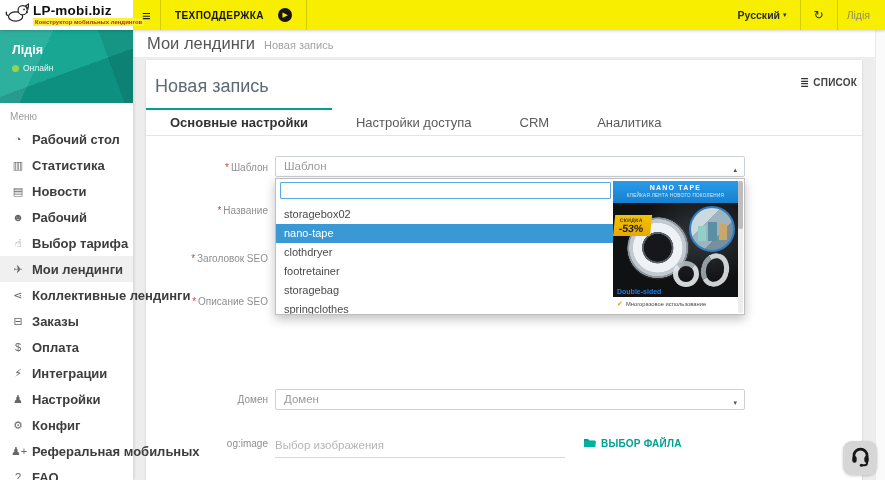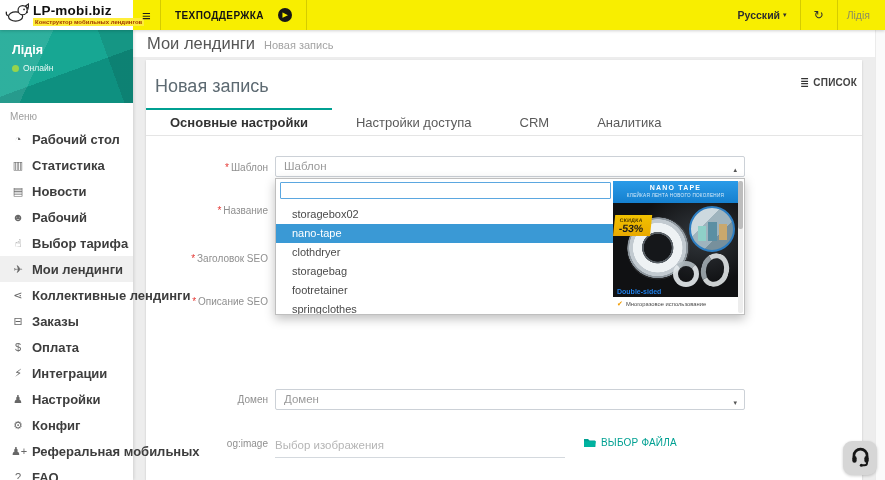--- a/index.html
+++ b/index.html
@@ -55,27 +55,27 @@
 .tab{padding:0 24px;display:flex;align-items:center;font-size:13px;color:#5a5a5a;border-top:2px solid transparent;cursor:pointer}
 .tab.active{border-top-color:#00a092;font-weight:bold;color:#333}
 
 
 .flabel{position:absolute;left:0;width:122px;text-align:right;font-size:10px;color:#8f8f8f}
 .req{color:#e53935;margin-right:2px}
 .selbox{position:absolute;left:129px;width:470px;height:21px;border:1px solid #ccd1d7;border-radius:2px;background:#fff;font-size:11.5px;color:#999;line-height:19px;padding-left:8px;cursor:pointer}
 .selbox .caret{position:absolute;right:7px;top:3px;font-size:7px;color:#555}
 .og-input{position:absolute;left:129px;top:372px;width:290px;height:26px;border:none;border-bottom:1px solid #d4d9de;font-size:11.5px;color:#333;background:transparent;outline:none}
 .og-input::placeholder{color:#b5b5b5}
-.file-btn{position:absolute;left:437px;top:377px;display:flex;gap:5px;font-size:10px;font-weight:normal;color:#00a092;letter-spacing:.2px;cursor:pointer}
+.file-btn{position:absolute;left:437px;top:377px;display:flex;align-items:center;gap:5px;font-size:10px;font-weight:bold;color:#00a092;letter-spacing:.2px;cursor:pointer}
 
 
 .dd{position:absolute;left:129px;top:118px;width:470px;height:137px;background:#fff;border:1px solid #bfbfbf;box-shadow:0 4px 10px rgba(0,0,0,.25);z-index:6}
 .dd-search{position:absolute;left:4px;top:3px;width:331px;height:17px;border:1px solid #5ba7e0;border-radius:1px;font-size:11px;padding:0 4px;outline:none}
 .dd-list{position:absolute;left:0;top:26px;width:339px;bottom:0;overflow:hidden}
-.opt{height:19px;line-height:19px;padding-left:16px;font-size:11px;color:#4a4a4a;cursor:pointer;white-space:nowrap}
+.opt{height:19px;line-height:19px;padding-left:8px;font-size:11px;color:#4a4a4a;cursor:pointer;white-space:nowrap}
 .opt.sel{background:#3a99d5;color:#fff}
 .dd-scroll{position:absolute;right:1px;top:2px;width:5px;height:132px;background:#ededed;border-radius:2px}
 .dd-thumb{position:absolute;top:0;left:0;width:5px;height:48px;background:#bdbdbd;border-radius:2px;cursor:pointer}
 
 
 .dd-preview{position:absolute;left:337px;top:2px;width:125px;height:130px;overflow:hidden}
 .pv-head{height:22px;background:linear-gradient(180deg,#2a9be8,#1580cf);text-align:center;padding-top:3px}
 .pv-title{font-size:7px;font-weight:bold;color:#fff;letter-spacing:1.2px}
 .pv-sub{font-size:4.6px;color:#d9ecfa;letter-spacing:.3px;margin-top:2px}
 .pv-body{position:relative;height:94px;background:radial-gradient(90px 70px at 70% 35%,#33383d 0,#101113 70%)}
@@ -244,22 +244,22 @@
     <span>Шаблон</span>
     <span class="caret">▴</span>
   </div>
 
   <div class="dd">
     <input class="dd-search" value="" style="">
     <div class="dd-list">
       <div class="opt">storagebox02</div>
       <div class="opt sel">nano-tape</div>
       <div class="opt">clothdryer</div>
+      <div class="opt">footretainer</div>
       <div class="opt">storagebag</div>
-      <div class="opt">footretainer</div>
       <div class="opt">springclothes</div>
     </div>
 
     <div class="dd-preview">
       <div class="pv-head">
         <div class="pv-title">NANO TAPE</div>
         <div class="pv-sub">КЛЕЙКАЯ ЛЕНТА НОВОГО ПОКОЛЕНИЯ</div>
       </div>
       <div class="pv-body">
         <div class="roll"></div>

